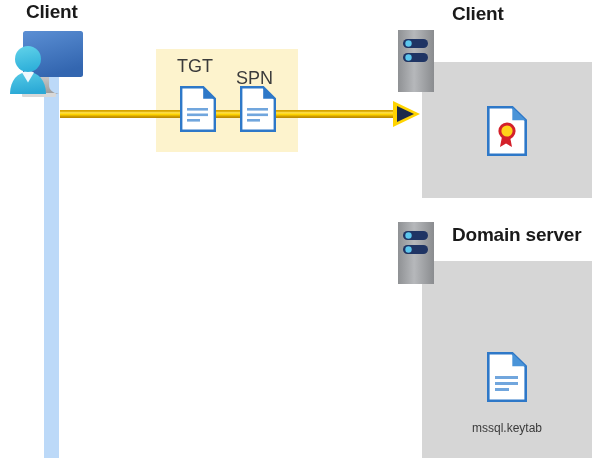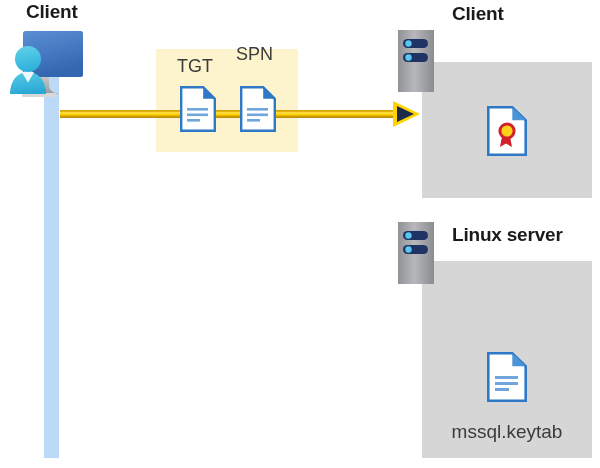--- a/index.html
+++ b/index.html
@@ -74,21 +74,21 @@
     height: 30px;
   }
 
   
   .token-label {
     font-size: 18px;
     color: #3b3b3b;
     white-space: nowrap;
   }
   #tgt-label { left: 177px; top: 56px; }
-  #spn-label { left: 236px; top: 44px; }
+  #spn-label { left: 236px; top: 68px; }
 
   
   .doc-icon { width: 36px; height: 46px; }
   #tgt-doc { left: 180px; top: 86px; }
   #spn-doc { left: 240px; top: 86px; }
 
   
   .panel { background: #d6d6d6; }
   #dc-panel    { left: 422px; top: 62px;  width: 170px; height: 136px; }
   #linux-panel { left: 422px; top: 261px; width: 170px; height: 197px; }
@@ -110,21 +110,21 @@
   #linux-title { left: 452px; top: 224px; width: 145px; }
 
   
   #cert-icon   { left: 487px; top: 106px; width: 40px; height: 50px; }
   #sql-icon    { left: 483px; top: 279px; width: 48px; height: 56px; }
   #keytab-doc  { left: 487px; top: 352px; width: 40px; height: 50px; }
   #keytab-label {
     left: 422px; top: 421px;
     width: 170px;
     text-align: center;
-    font-size: 19px;
+    font-size: 12px;
     color: #3b3b3b;
     white-space: nowrap;
   }
 </style>
 </head>
 <body>
 
 <div id="canvas">
 
   <div class="abs" id="client-lifeline"></div>
@@ -236,21 +236,21 @@
     <svg viewBox="0 0 36 62" width="36" height="62">
       <rect x="0" y="0" width="36" height="62" fill="url(#srvGrad1)"></rect>
       <rect x="5" y="9" width="25" height="9" rx="4.5" fill="#1f3464"></rect>
       <circle cx="10.5" cy="13.5" r="3.2" fill="#5cc7ee"></circle>
       <rect x="5" y="23" width="25" height="9" rx="4.5" fill="#1f3464"></rect>
       <circle cx="10.5" cy="27.5" r="3.2" fill="#5cc7ee"></circle>
     </svg>
   </div>
 
   <div class="abs panel-title" id="linux-title">
-    <div>Linux server</div>
+    <div>Domain server</div>
   </div>
 
 
   <div class="abs" id="keytab-doc">
     <svg viewBox="0 0 40 50" width="40" height="50">
       <path d="M1.3 1.3 h24 l13.4 13 v34.4 h-37.4 z" fill="#ffffff" stroke="#2e78c8" stroke-width="2.6"></path>
       <path d="M25.3 1.3 v13 h13.4 z" fill="#4a94d8"></path>
       <rect x="8" y="24" width="23" height="3" fill="#71a6dd"></rect>
       <rect x="8" y="30" width="23" height="3" fill="#71a6dd"></rect>
       <rect x="8" y="36" width="14" height="3" fill="#71a6dd"></rect>

